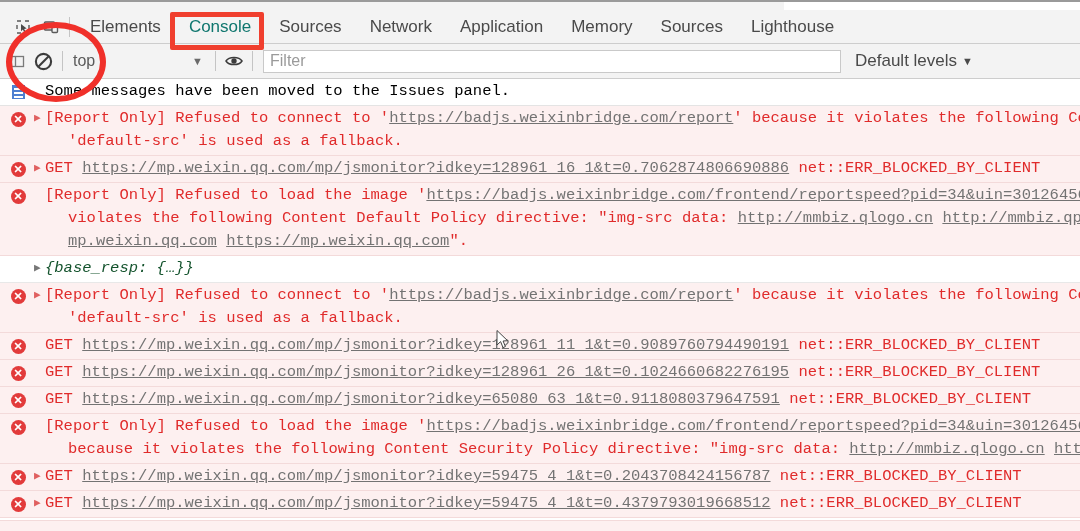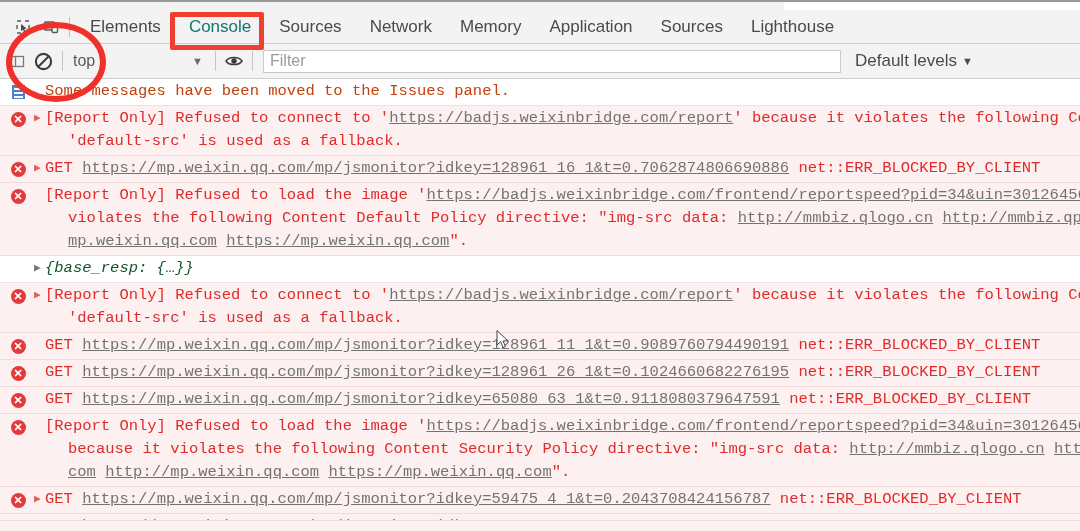--- a/index.html
+++ b/index.html
@@ -168,21 +168,21 @@
     line-height: 23px;
   }
   .row.err {
     background: #fdf0f0;
     border-bottom: 1px solid #f3dada;
     color: #e02b2b;
   }
   .row.info {
     background: #ffffff;
     border-bottom: 1px solid #e4e4e4;
-    color: #c2410c;
+    color: #000000;
   }
   .row.plain {
     background: #ffffff;
     border-bottom: 1px solid #e8e8e8;
     color: #3b3b3b;
   }
   .gutter {
     position: absolute;
     left: 8px;
     top: 3px;
@@ -289,22 +289,22 @@
         <rect x="1.5" y="3" width="10" height="8" rx="1" fill="none" stroke="#5a5a5a" stroke-width="1.4"></rect>
         <rect x="9" y="5.5" width="5.5" height="8" rx="1" fill="#f3f3f3" stroke="#5a5a5a" stroke-width="1.4"></rect>
       </svg>
     </span>
     <span class="tb-sep"></span>
 
     <span class="tab">Elements</span>
     <span class="tab active">Console</span>
     <span class="tab">Sources</span>
     <span class="tab">Network</span>
+    <span class="tab">Application</span>
     <span class="tab">Memory</span>
-    <span class="tab">Application</span>
     <span class="tab">Sources</span>
     <span class="tab">Lighthouse</span>
   </div>
 
   <div class="toolbar">
     <span class="tl-icon" style="margin-left:4px">
       <svg width="15" height="15" viewBox="0 0 15 15">
         <rect x="1.5" y="2.5" width="12" height="10" fill="none" stroke="#7a7a7a" stroke-width="1.3"></rect>
         <line x1="5.5" y1="2.5" x2="5.5" y2="12.5" stroke="#7a7a7a" stroke-width="1.3"></line>
       </svg>
@@ -392,21 +392,20 @@
           <span class="err-badge">✕</span>
         </div>
         <div class="msgbody"><span class="tri"></span><span>GET </span><span class="u">https://mp.weixin.qq.com/mp/jsmonitor?idkey=65080_63_1&amp;t=0.9118080379647591</span><span> net::ERR_BLOCKED_BY_CLIENT</span></div>
       </div>
       <div class="row err" id="row-err-8">
         <div class="gutter">
           <span class="err-badge">✕</span>
         </div>
         <div class="msgbody"><span class="tri"></span><span>[Report Only] Refused to load the image '</span><span class="u">https://badjs.weixinbridge.com/frontend/reportspeed?pid=34&amp;uin=301264569</span></div>
         <div class="msgbody line2"><span>because it violates the following Content Security Policy directive: "img-src data: </span><span class="u">http://mmbiz.qlogo.cn</span><span> </span><span class="u">http://</span></div>
-        <div class="msgbody line2"><span class="u">com</span><span> </span><span class="u">http://mp.weixin.qq.com</span><span> </span><span class="u">https://mp.weixin.qq.com</span><span>".</span></div>
       </div>
       <div class="row err" id="row-err-9">
         <div class="gutter">
           <span class="err-badge">✕</span>
         </div>
         <div class="msgbody"><span class="tri red">▶</span><span>GET </span><span class="u">https://mp.weixin.qq.com/mp/jsmonitor?idkey=59475_4_1&amp;t=0.2043708424156787</span><span> net::ERR_BLOCKED_BY_CLIENT</span></div>
       </div>
       <div class="row err" id="row-err-10">
         <div class="gutter">
           <span class="err-badge">✕</span>

